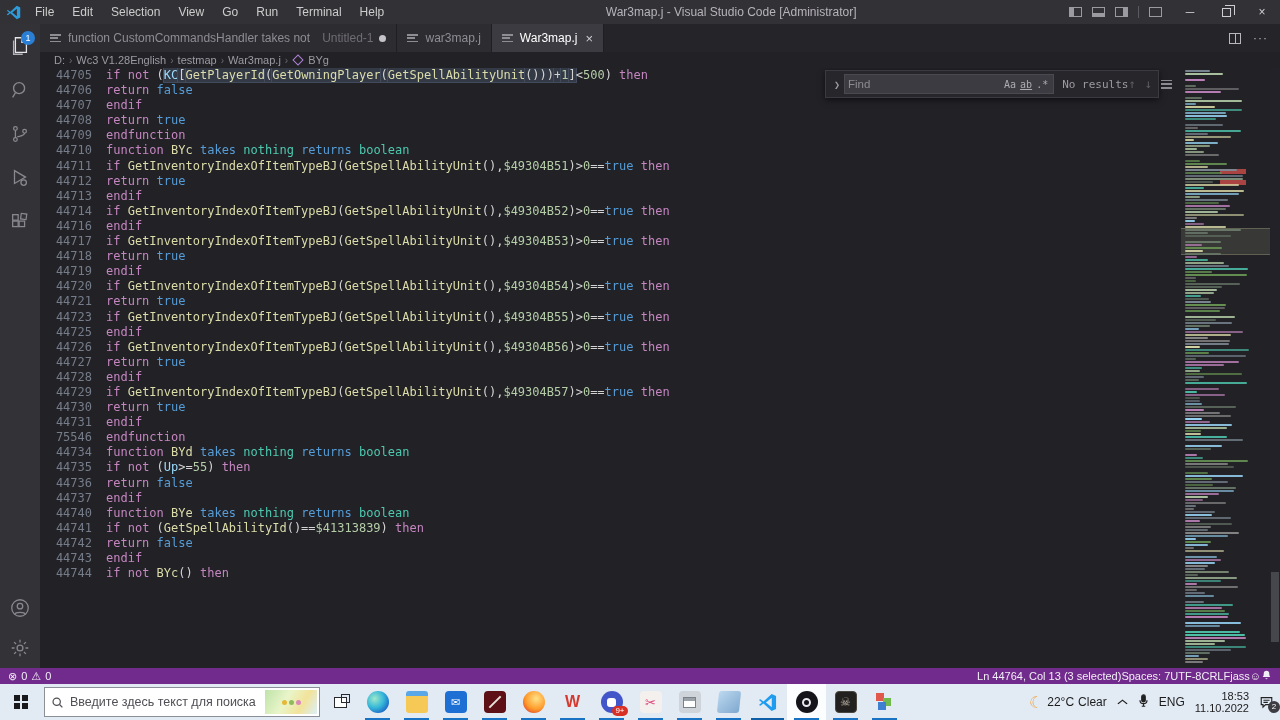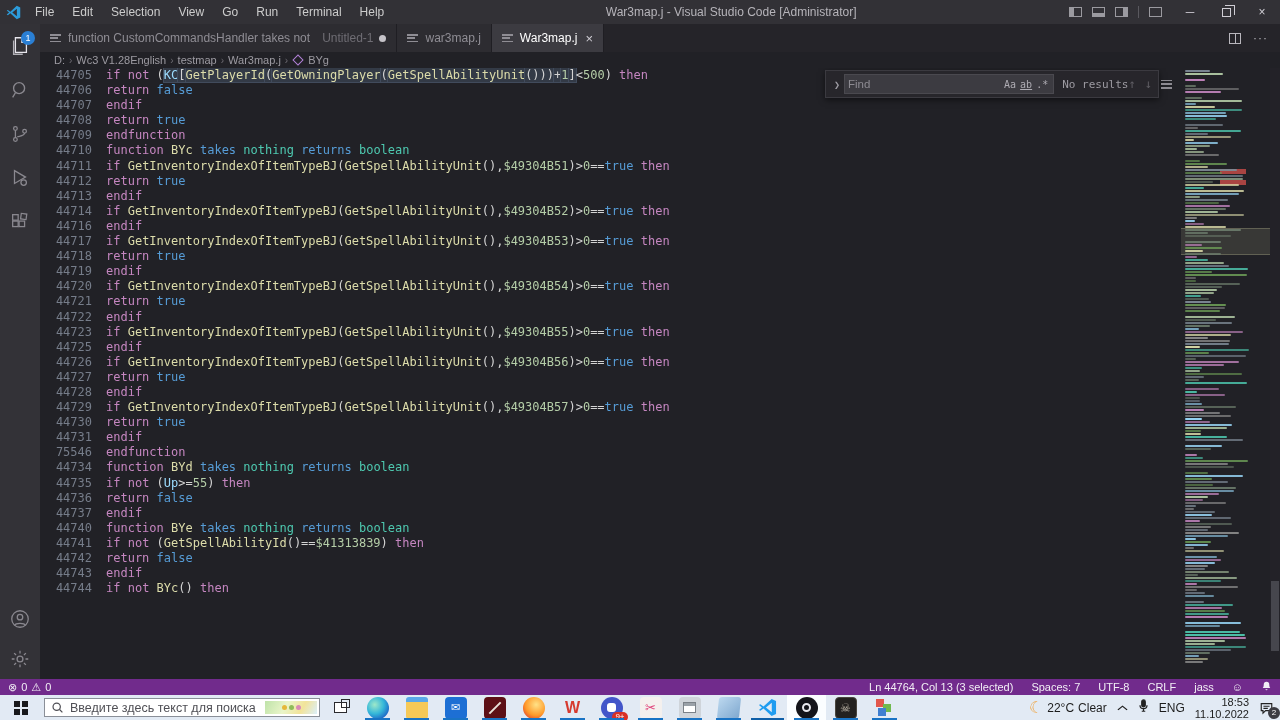--- a/index.html
+++ b/index.html
@@ -82,26 +82,26 @@
   .mm-line { height:2px; margin:0 0 1px 4px; border-radius:1px; }
   .mm-slider { position:absolute; left:0; top:160px; width:100%; height:27px; background:rgba(220,220,170,.12); border-top:1px solid rgba(220,220,170,.25); border-bottom:1px solid rgba(220,220,170,.25); }
   .mm-red1,.mm-red2 { position:absolute; right:24px; width:26px; height:5px; background:#a94442; }
   .mm-red1{top:101px}.mm-red2{top:112px}
   .vscroll { width:10px; flex:0 0 auto; position:relative; background:#232228; }
   .vs-slider { position:absolute; left:1px; width:8px; top:84%; height:70px; background:rgba(130,130,140,.38); }
 
   
   .statusbar { height:16px; background:var(--status-bg,#712b8c); color:#f2eef5; display:flex; align-items:center; font-size:11px; flex:0 0 auto; padding:0 8px; }
   .sb-left { display:flex; align-items:center; gap:4px; }
-  .sb-right { margin-left:auto; display:flex; align-items:center; gap:18px; }
+  .sb-right { margin-left:auto; display:flex; align-items:center; }
   .sb-item { white-space:nowrap; }
   .sb-glyph { font-size:11px; }
 
   
-  .taskbar { height:25px; background:#e2eaf4; display:flex; align-items:stretch; flex:0 0 auto; font-size:12px; color:#1c1c1c; }
+  .taskbar { height:36px; background:#e2eaf4; display:flex; align-items:stretch; flex:0 0 auto; font-size:12px; color:#1c1c1c; }
   .start { width:42px; display:flex; align-items:center; justify-content:center; }
   .start-ico { width:14px; height:14px; display:grid; grid-template-columns:6px 6px; grid-template-rows:6px 6px; gap:2px; }
   .start-ico i { background:#19191c; }
   .searchbox { width:276px; margin:3px 2px; background:#ffffff; border:1px solid #8a8f98; display:flex; align-items:center; padding:0 6px; gap:6px; position:relative; }
   .searchbox .ph { color:#4f4f55; font-size:12.5px; white-space:nowrap; }
   .search-deco { position:absolute; right:2px; top:2px; bottom:2px; width:52px; background:linear-gradient(120deg,#bfe3a9 0%,#e9f5c9 40%,#f2e39a 70%,#dbeffa 100%); display:flex; align-items:center; justify-content:center; gap:2px; }
   .search-deco i { width:5px; height:5px; border-radius:50%; display:inline-block; }
   .taskview { width:36px; display:flex; align-items:center; justify-content:center; }
   .tv-ico { width:13px; height:11px; border:1px solid #2a2a2e; position:relative; background:#fff; }
   .tv-ico::before { content:""; position:absolute; right:-4px; top:-4px; width:7px; height:7px; border:1px solid #2a2a2e; }
@@ -273,21 +273,20 @@
               <div class="cl"><span class="ln">44711</span><span class="tk k">if</span><span class="tk d"> </span><span class="tk f">GetInventoryIndexOfItemTypeBJ</span><span class="tk d">(</span><span class="tk f">GetSpellAbilityUnit</span><span class="tk d">(),</span><span class="tk n">$49304B51</span><span class="tk d">)&gt;</span><span class="tk n">0</span><span class="tk d">==</span><span class="tk b">true</span><span class="tk d"> </span><span class="tk k">then</span></div>
               <div class="cl"><span class="ln">44712</span><span class="tk k">return</span><span class="tk d"> </span><span class="tk b">true</span></div>
               <div class="cl"><span class="ln">44713</span><span class="tk k">endif</span></div>
               <div class="cl"><span class="ln">44714</span><span class="tk k">if</span><span class="tk d"> </span><span class="tk f">GetInventoryIndexOfItemTypeBJ</span><span class="tk d">(</span><span class="tk f">GetSpellAbilityUnit</span><span class="tk d">(),</span><span class="tk n">$49304B52</span><span class="tk d">)&gt;</span><span class="tk n">0</span><span class="tk d">==</span><span class="tk b">true</span><span class="tk d"> </span><span class="tk k">then</span></div>
               <div class="cl"><span class="ln">44716</span><span class="tk k">endif</span></div>
               <div class="cl"><span class="ln">44717</span><span class="tk k">if</span><span class="tk d"> </span><span class="tk f">GetInventoryIndexOfItemTypeBJ</span><span class="tk d">(</span><span class="tk f">GetSpellAbilityUnit</span><span class="tk d">(),</span><span class="tk n">$49304B53</span><span class="tk d">)&gt;</span><span class="tk n">0</span><span class="tk d">==</span><span class="tk b">true</span><span class="tk d"> </span><span class="tk k">then</span></div>
               <div class="cl"><span class="ln">44718</span><span class="tk k">return</span><span class="tk d"> </span><span class="tk b">true</span></div>
               <div class="cl"><span class="ln">44719</span><span class="tk k">endif</span></div>
               <div class="cl"><span class="ln">44720</span><span class="tk k">if</span><span class="tk d"> </span><span class="tk f">GetInventoryIndexOfItemTypeBJ</span><span class="tk d">(</span><span class="tk f">GetSpellAbilityUnit</span><span class="tk d">(),</span><span class="tk n">$49304B54</span><span class="tk d">)&gt;</span><span class="tk n">0</span><span class="tk d">==</span><span class="tk b">true</span><span class="tk d"> </span><span class="tk k">then</span></div>
               <div class="cl"><span class="ln">44721</span><span class="tk k">return</span><span class="tk d"> </span><span class="tk b">true</span></div>
-              <div class="cl"><span class="ln">44722</span><span class="tk k">endif</span></div>
               <div class="cl"><span class="ln">44723</span><span class="tk k">if</span><span class="tk d"> </span><span class="tk f">GetInventoryIndexOfItemTypeBJ</span><span class="tk d">(</span><span class="tk f">GetSpellAbilityUnit</span><span class="tk d">(),</span><span class="tk n">$49304B55</span><span class="tk d">)&gt;</span><span class="tk n">0</span><span class="tk d">==</span><span class="tk b">true</span><span class="tk d"> </span><span class="tk k">then</span></div>
               <div class="cl"><span class="ln">44725</span><span class="tk k">endif</span></div>
               <div class="cl"><span class="ln">44726</span><span class="tk k">if</span><span class="tk d"> </span><span class="tk f">GetInventoryIndexOfItemTypeBJ</span><span class="tk d">(</span><span class="tk f">GetSpellAbilityUnit</span><span class="tk d">(),</span><span class="tk n">$49304B56</span><span class="tk d">)&gt;</span><span class="tk n">0</span><span class="tk d">==</span><span class="tk b">true</span><span class="tk d"> </span><span class="tk k">then</span></div>
               <div class="cl"><span class="ln">44727</span><span class="tk k">return</span><span class="tk d"> </span><span class="tk b">true</span></div>
               <div class="cl"><span class="ln">44728</span><span class="tk k">endif</span></div>
               <div class="cl"><span class="ln">44729</span><span class="tk k">if</span><span class="tk d"> </span><span class="tk f">GetInventoryIndexOfItemTypeBJ</span><span class="tk d">(</span><span class="tk f">GetSpellAbilityUnit</span><span class="tk d">(),</span><span class="tk n">$49304B57</span><span class="tk d">)&gt;</span><span class="tk n">0</span><span class="tk d">==</span><span class="tk b">true</span><span class="tk d"> </span><span class="tk k">then</span></div>
               <div class="cl"><span class="ln">44730</span><span class="tk k">return</span><span class="tk d"> </span><span class="tk b">true</span></div>
               <div class="cl"><span class="ln">44731</span><span class="tk k">endif</span></div>
               <div class="cl"><span class="ln">75546</span><span class="tk k">endfunction</span></div>
               <div class="cl"><span class="ln">44734</span><span class="tk k">function</span><span class="tk d"> </span><span class="tk f">BYd</span><span class="tk d"> </span><span class="tk b">takes</span><span class="tk d"> </span><span class="tk t">nothing</span><span class="tk d"> </span><span class="tk b">returns</span><span class="tk d"> </span><span class="tk t">boolean</span></div>

